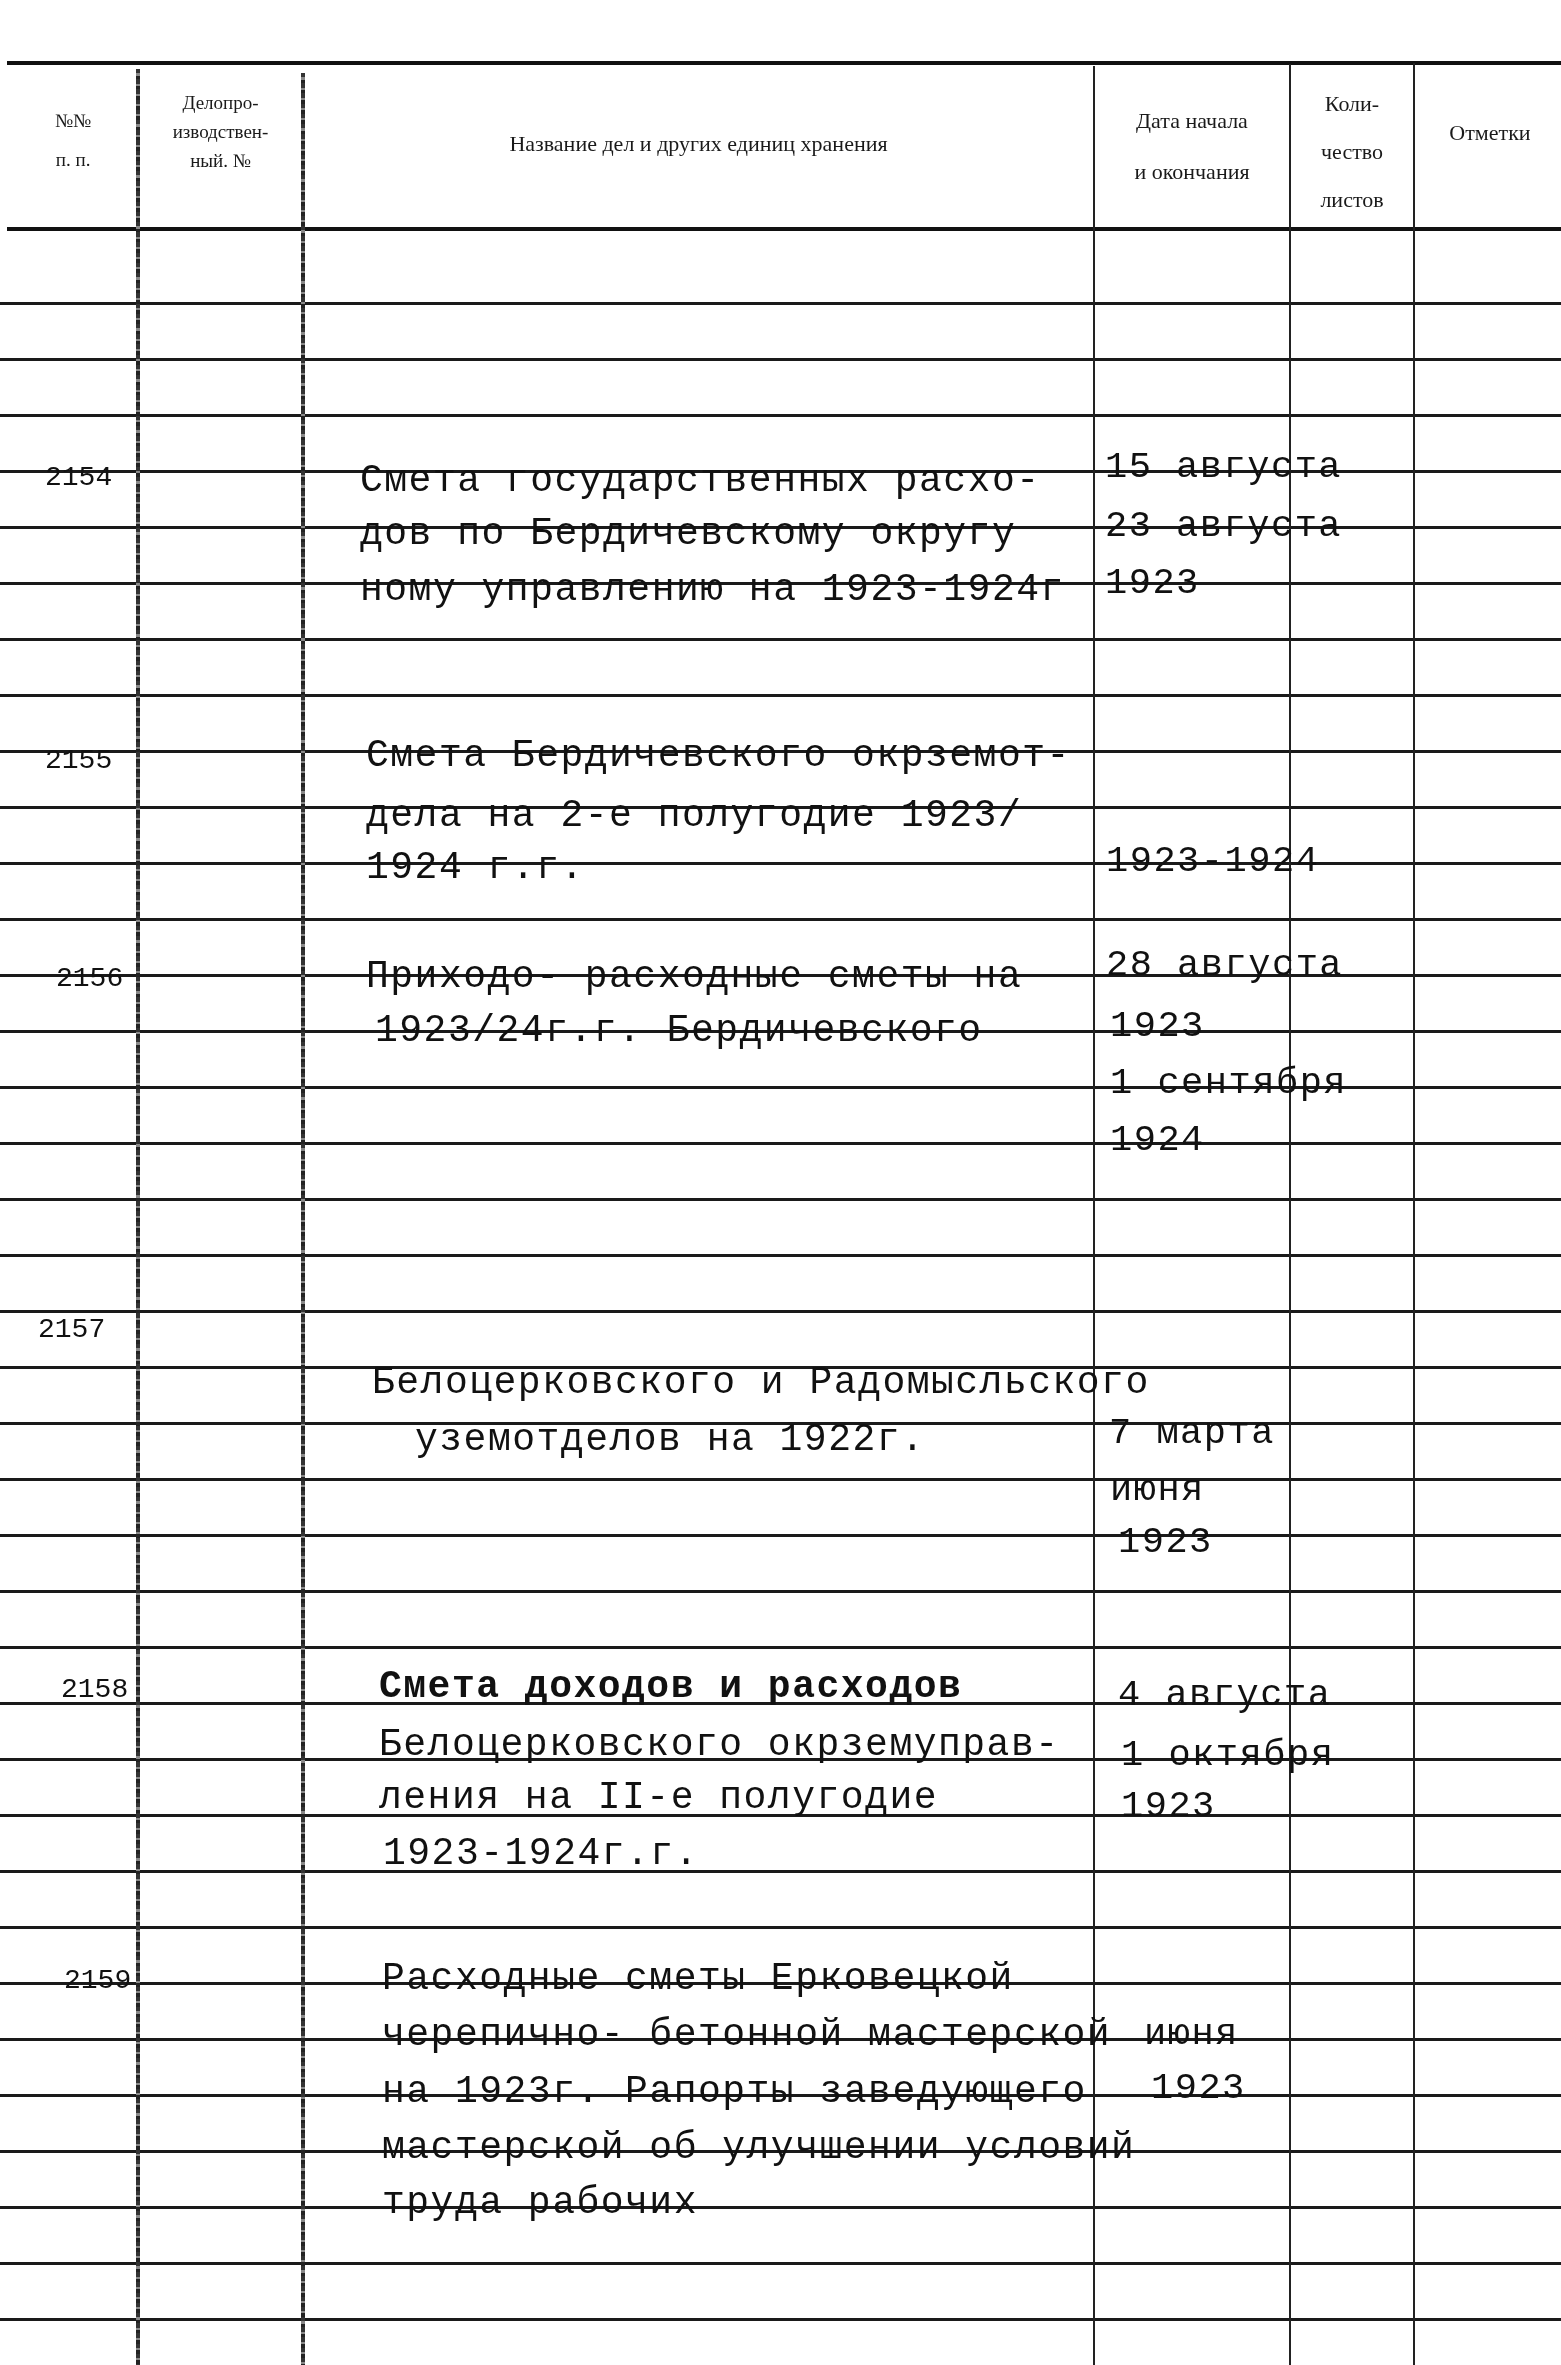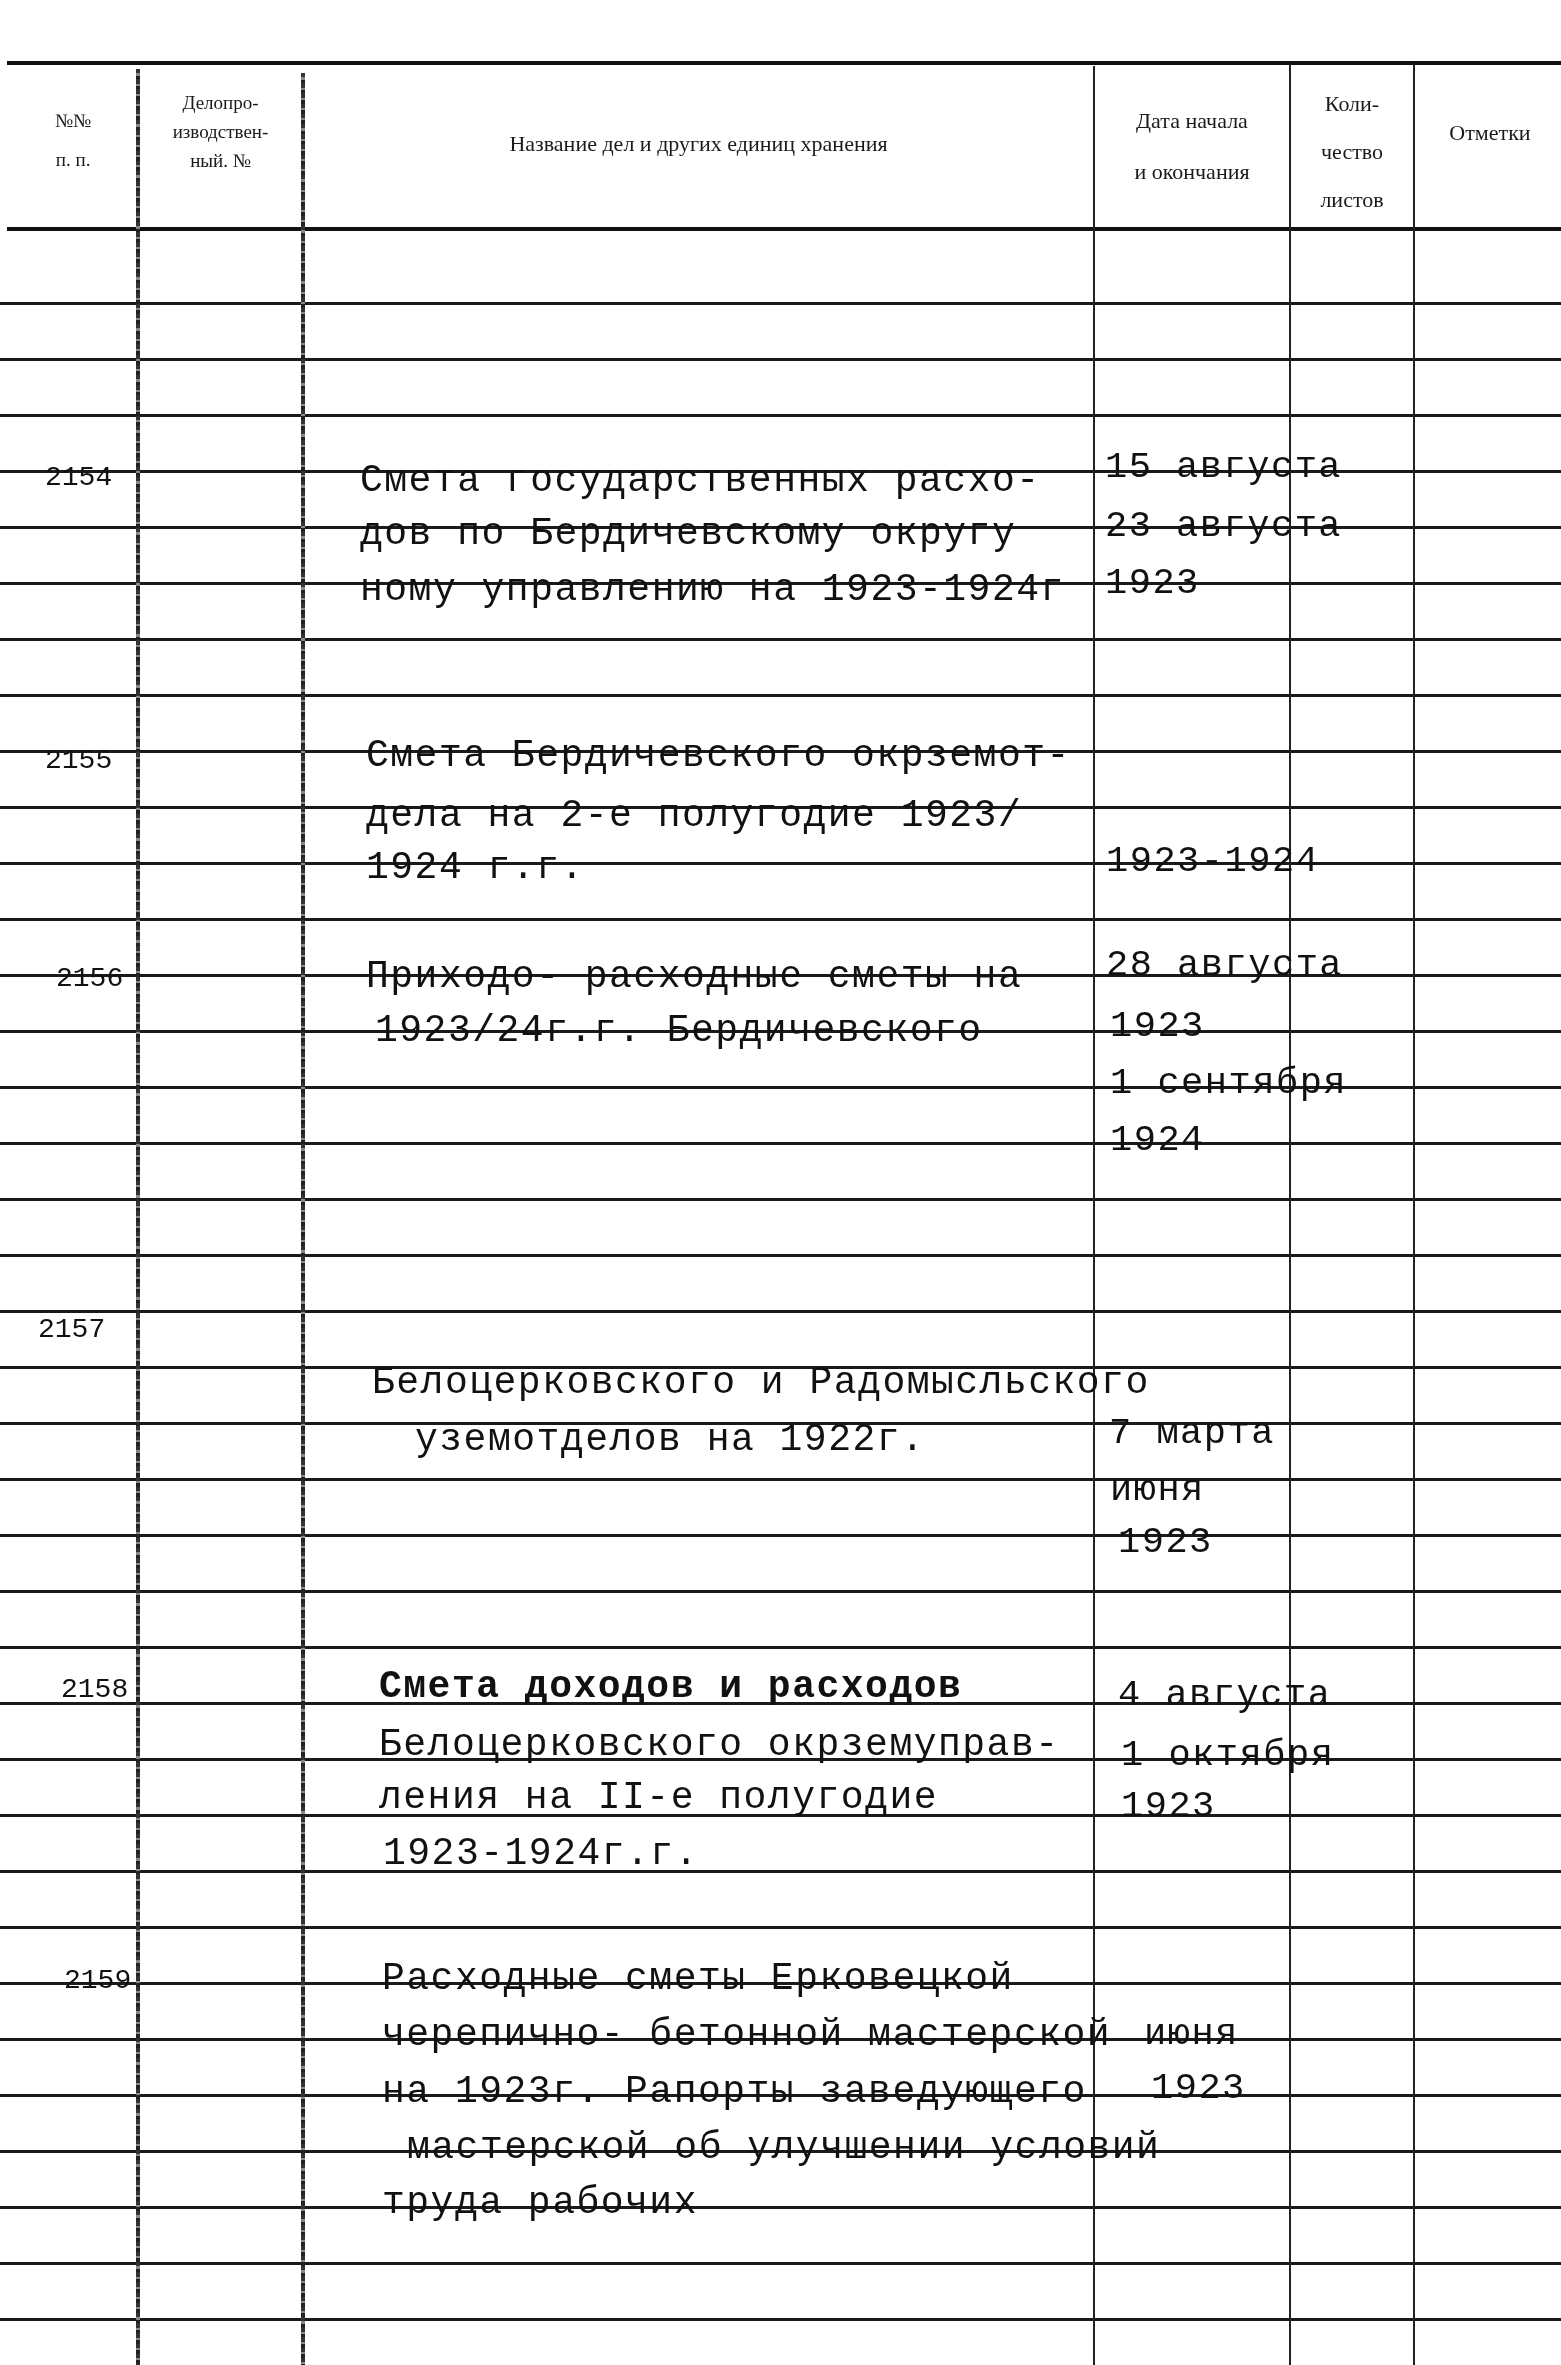--- a/index.html
+++ b/index.html
@@ -89,19 +89,19 @@
   <div class="txt" style="left:379px;top:1776px;">ления на II-е полугодие</div>
   <div class="txt" style="left:383px;top:1832px;">1923-1924г.г.</div>
   <div class="date" style="left:1118px;top:1674px;">4 августа</div>
   <div class="date" style="left:1121px;top:1734px;">1 октября</div>
   <div class="date" style="left:1121px;top:1785px;">1923</div>
 
   <div class="num" style="left:64px;top:1965px;">2159</div>
   <div class="txt" style="left:382px;top:1957px;">Расходные сметы Ерковецкой</div>
   <div class="txt" style="left:382px;top:2013px;">черепично- бетонной мастерской</div>
   <div class="txt" style="left:382px;top:2070px;">на 1923г. Рапорты заведующего</div>
-  <div class="txt" style="left:382px;top:2126px;margin-left:25px;">мастерской об улучшении условий</div>
+  <div class="txt" style="left:382px;top:2126px;">мастерской об улучшении условий</div>
   <div class="txt" style="left:382px;top:2181px;">труда рабочих</div>
   <div class="date" style="left:1144px;top:2013px;">июня</div>
   <div class="date" style="left:1151px;top:2067px;">1923</div>
 
 </div>
 
 
 </body></html>

